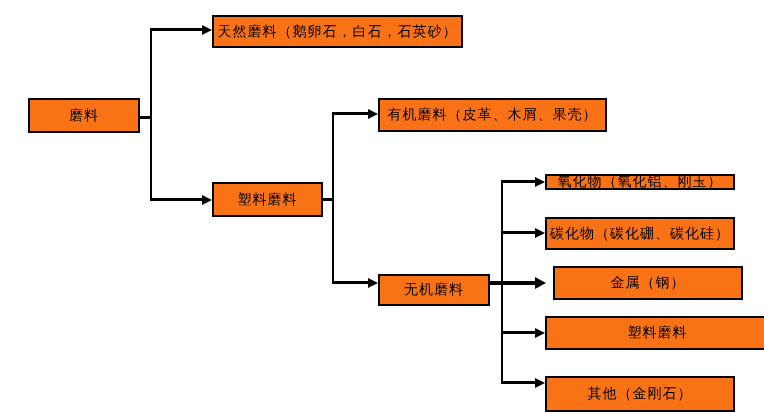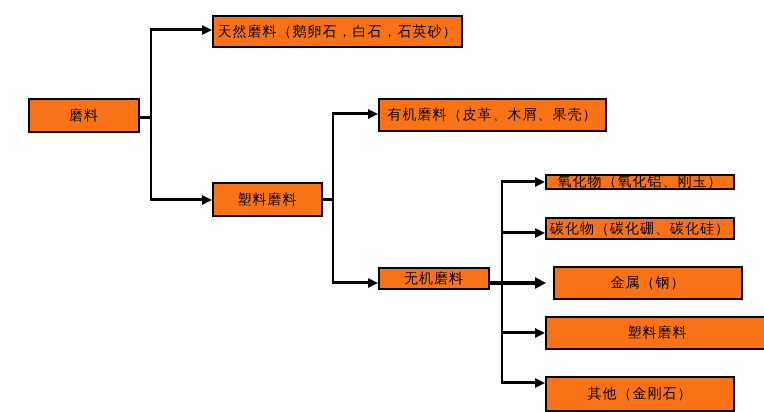--- a/index.html
+++ b/index.html
@@ -52,25 +52,25 @@
 <div id="canvas">
 
   <div class="node" style="left:28px;  top:98px;  width:112px; height:35px;">磨料</div>
 
   <div class="node" style="left:212px; top:15px;  width:251px; height:33px;">天然磨料（鹅卵石，白石，石英砂）</div>
 
   <div class="node" style="left:212px; top:182px; width:111px; height:35px;">塑料磨料</div>
 
   <div class="node" style="left:378px; top:98px;  width:229px; height:34px;">有机磨料（皮革、木屑、果壳）</div>
 
-  <div class="node" style="left:378px; top:267px; width:112px; height:23px;">无机磨料</div>
+  <div class="node" style="left:378px; top:274px; width:112px; height:32px;">无机磨料</div>
 
   <div class="node" style="left:545px; top:166px; width:190px; height:16px;margin-top:8px;">氧化物（氧化铝、刚玉）</div>
 
-  <div class="node" style="left:545px; top:217px; width:190px; height:23px;">碳化物（碳化硼、碳化硅）</div>
+  <div class="node" style="left:545px; top:217px; width:190px; height:33px;">碳化物（碳化硼、碳化硅）</div>
 
   <div class="node" style="left:545px; top:266px; width:190px; height:34px;margin-left:8px;">金属（钢）</div>
 
   <div class="node" style="left:545px; top:316px; width:225px; height:34px;">塑料磨料</div>
 
   <div class="node" style="left:545px; top:376px; width:190px; height:36px;">其他（金刚石）</div>
 
   <div class="hline" style="left:140px; top:116px; width:11px; height:3px;"></div>
   <div class="vline" style="left:150px; top:29px;  width:2px;  height:172px;"></div>
 

